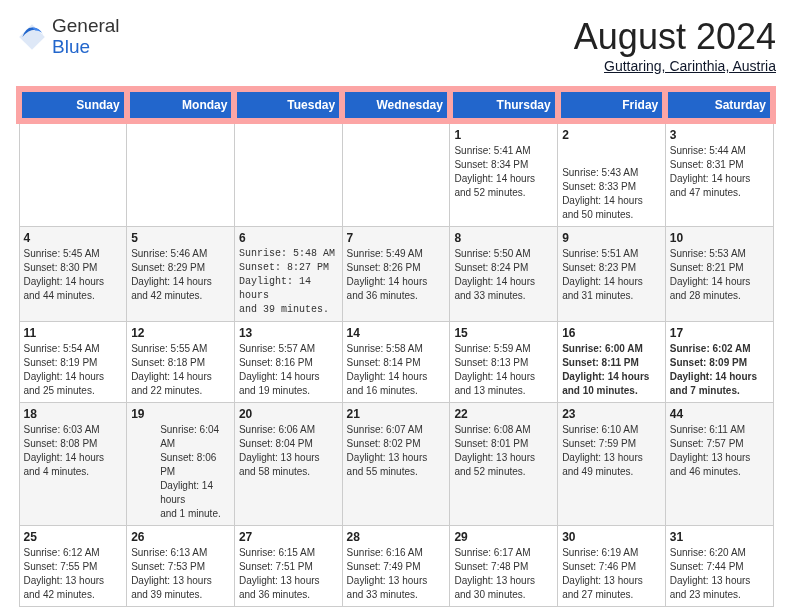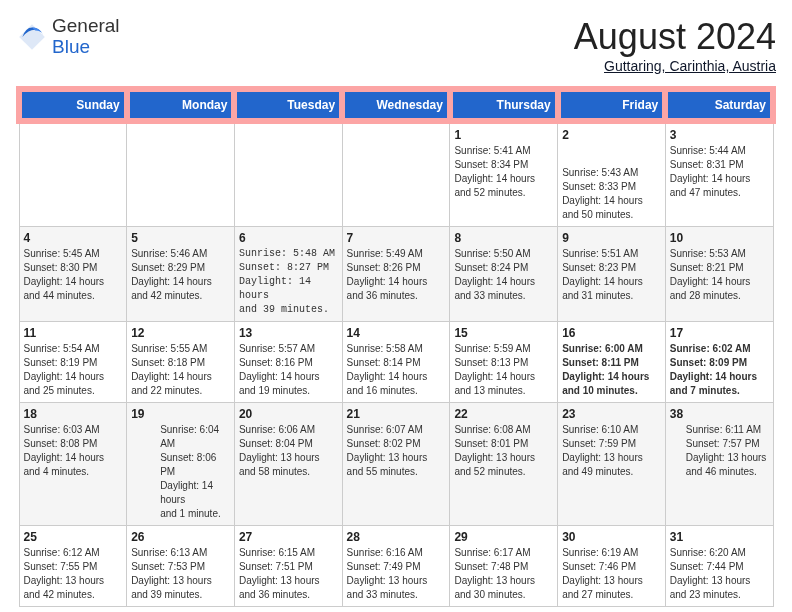--- a/index.html
+++ b/index.html
@@ -285,22 +285,22 @@
 and 52 minutes.</div>
         </td>
         <td>
           <div class="day-number">23</div>
           <div class="day-info" style="white-space: pre-line;">Sunrise: 6:10 AM
 Sunset: 7:59 PM
 Daylight: 13 hours
 and 49 minutes.</div>
         </td>
         <td>
-          <div class="day-number">38</div>
-          <div class="day-info" style="white-space: pre-line; margin-left: 16px;">Sunrise: 6:11 AM
+          <div class="day-number">44</div>
+          <div class="day-info" style="white-space: pre-line;">Sunrise: 6:11 AM
 Sunset: 7:57 PM
 Daylight: 13 hours
 and 46 minutes.</div>
         </td>
       </tr>
       <tr>
         <td>
           <div class="day-number">25</div>
           <div class="day-info" style="white-space: pre-line;">Sunrise: 6:12 AM
 Sunset: 7:55 PM

